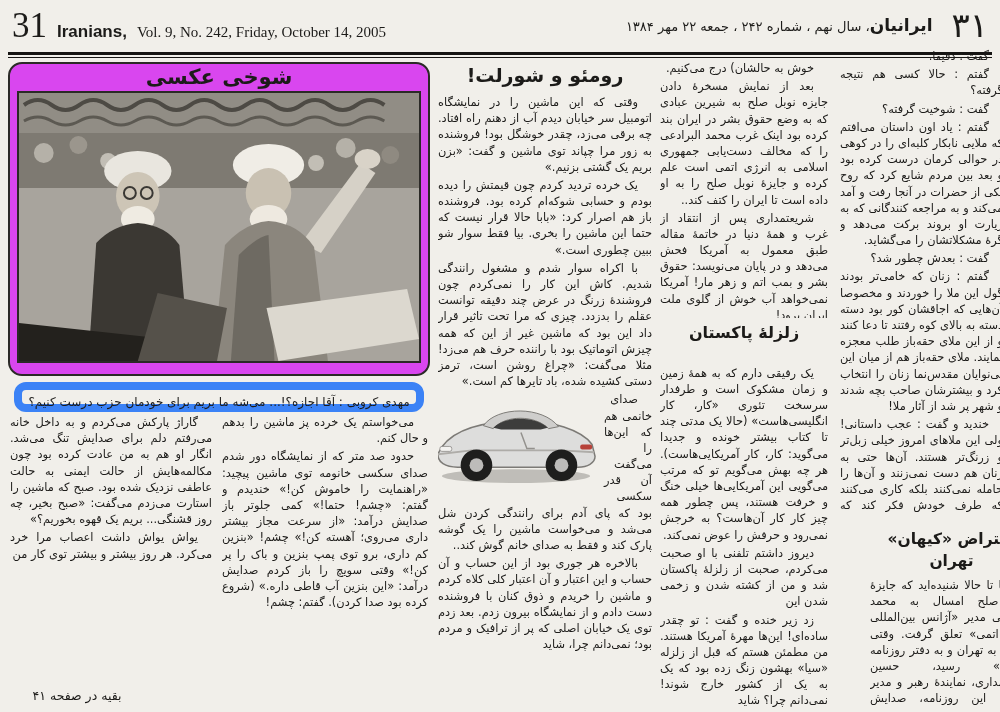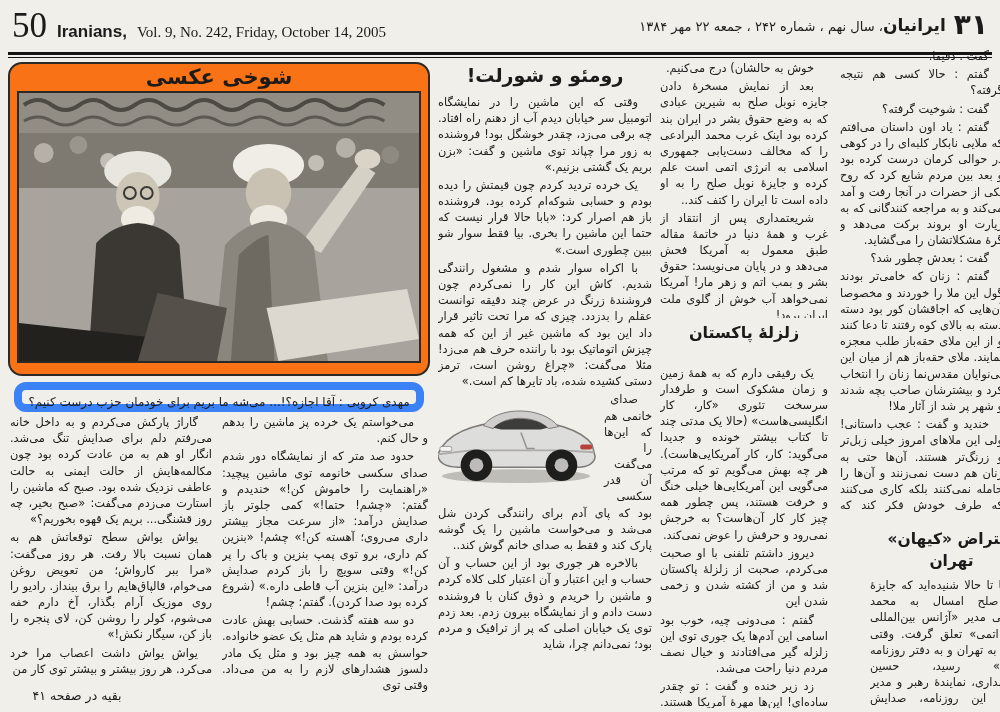--- a/index.html
+++ b/index.html
@@ -5,32 +5,32 @@
   html,body{margin:0;padding:0;background:#dddbd6;}
   #page{position:relative;width:1000px;height:712px;background:#f1efea;
         font-family:"DejaVu Sans",sans-serif;color:#1c1b19;overflow:hidden;}
   
   .hdr{position:absolute;top:6px;left:10px;right:10px;height:44px;}
   .hdr-left{position:absolute;left:2px;top:0;display:flex;align-items:baseline;gap:10px;direction:ltr;}
   .pgnum-latin{font-family:"Liberation Serif",serif;font-size:35px;line-height:40px;}
   .masthead-latin{font-family:"Liberation Sans",sans-serif;font-weight:bold;font-size:17px;}
   .issue-latin{font-family:"Liberation Serif",serif;font-size:15px;}
   .hdr-right{position:absolute;right:2px;top:2px;display:flex;align-items:center;gap:8px;direction:rtl;}
-  .pgnum-fa{font-size:28px;font-weight:bold;line-height:34px;}
+  .pgnum-fa{font-size:34px;font-weight:normal;line-height:34px;margin-left:11px;}
   .masthead-fa{font-size:17px;font-weight:bold;}
   .issue-fa{font-size:13px;}
   .rule1{position:absolute;top:52px;left:8px;right:8px;height:3px;background:#161513;}
   .rule2{position:absolute;top:57px;left:8px;right:8px;height:1px;background:#161513;}
   
   .col{position:absolute;direction:rtl;text-align:justify;font-size:11.4px;line-height:1.42;overflow:hidden;}
   .col p{margin:0 0 2px;text-indent:14px;}
   .headline{direction:rtl;text-align:center;font-weight:bold;}
   
   .photo-box{position:absolute;left:8px;top:62px;width:422px;height:314px;border:2px solid #2b2a27;
-             border-radius:14px;background:#f97316;box-sizing:border-box;}
+             border-radius:14px;background:#d946ef;box-sizing:border-box;}
   .photo-title{font-size:21px;padding-top:1px;}
   .photo-frame{margin:2px 7px 0;height:272px;border:2px solid #2b2a27;box-sizing:border-box;background:#8d8a84;}
   .photo-frame svg{display:block;width:100%;height:100%;}
   .caption-box{position:absolute;left:14px;top:382px;width:410px;height:30px;border:8px solid #3b82f6;
                border-radius:12px;box-sizing:border-box;direction:rtl;text-align:center;
                font-size:12px;line-height:25px;font-weight:500;}
   
   .romeo-title{font-size:19px;margin:0 0 5px;}
   .quake-title{font-size:16px;margin:4px 0 20px;}
   .kayhan-title{font-size:15.5px;margin:0 0 5px;}
@@ -39,21 +39,21 @@
   .cont-note{position:absolute;left:12px;top:688px;width:130px;font-weight:normal;font-size:12.5px;
              direction:rtl;text-align:center;}
 </style>
 </head>
 <body>
 
 <div id="page">
 
   <div class="hdr">
     <div class="hdr-left">
-      <span class="pgnum-latin">50</span>
+      <span class="pgnum-latin">31</span>
       <span class="masthead-latin">Iranians,</span>
       <span class="issue-latin">Vol. 9, No. 242, Friday, October 14, 2005</span>
     </div>
     <div class="hdr-right">
       <span class="pgnum-fa">۳۱</span>
       <span><span class="masthead-fa">ایرانیان</span><span class="issue-fa">، سال نهم ، شماره ۲۴۲ ، جمعه ۲۲ مهر ۱۳۸۴</span></span>
     </div>
   </div>
   <div class="rule1"></div>
   <div class="rule2"></div>
@@ -94,25 +94,23 @@
         <path d="M0,230 L140,245 L150,268 L0,268 Z" fill="#23211d"></path>
         <path d="M140,200 L210,215 L200,268 L120,268 Z" fill="#55514a"></path>
       </svg>
     </div>
   </div>
   <div class="caption-box">مهدی کروبی : آقا اجازه؟!... می‌شه ما بریم برای خودمان حزب درست کنیم؟</div>
 
   <div class="col" style="left:222px;top:414px;width:206px;height:294px;">
     <p>می‌خواستم یک خرده پز ماشین را بدهم و حال کنم.</p>
     <p>حدود صد متر که از نمایشگاه دور شدم صدای سکسی خانومه توی ماشین پیچید: «راهنمایت را خاموش کن!» خندیدم و گفتم: «چشم! حتما!» کمی جلوتر باز صدایش درآمد: «از سرعت مجاز بیشتر داری می‌روی؛ آهسته کن!» چشم! «بنزین کم داری، برو توی پمپ بنزین و باک را پر کن!» وقتی سویچ را باز کردم صدایش درآمد: «این بنزین آب قاطی داره.» (شروع کرده بود صدا کردن). گفتم: چشم!</p>
-    <p>دو سه هفته گذشت. حسابی بهش عادت کرده بودم و شاید هم مثل یک عضو خانواده. حواسش به همه چیز بود و مثل یک مادر دلسوز هشدارهای لازم را به من می‌داد. وقتی توی</p>
   </div>
   <div class="col" style="left:10px;top:414px;width:202px;height:294px;">
     <p>گاراژ پارکش می‌کردم و به داخل خانه می‌رفتم دلم برای صدایش تنگ می‌شد. انگار او هم به من عادت کرده بود چون مکالمه‌هایش از حالت ایمنی به حالت عاطفی نزدیک شده بود. صبح که ماشین را استارت می‌زدم می‌گفت: «صبح بخیر، چه روز قشنگی... بریم یک قهوه بخوریم؟»</p>
-    <p>یواش یواش سطح توقعاتش هم به همان نسبت بالا رفت. هر روز می‌گفت: «مرا ببر کارواش؛ من تعویض روغن می‌خوام، قالپاق‌هایم را برق بینداز. رادیو را روی موزیک آرام بگذار، آخ دارم خفه می‌شوم، کولر را روشن کن، لای پنجره را باز کن، سیگار نکش!»</p>
     <p>یواش یواش داشت اعصاب مرا خرد می‌کرد. هر روز بیشتر و بیشتر توی کار من</p>
   </div>
   <div class="cont-note">بقیه در صفحه ۴۱</div>
 
   <div class="col" style="left:660px;top:60px;width:168px;height:258px;">
     <p>خوش به حالشان) درج می‌کنیم.</p>
     <p>بعد از نمایش مسخرهٔ دادن جایزه نوبل صلح به شیرین عبادی که به وضع حقوق بشر در ایران بند کرده بود اینک غرب محمد البرادعی را که مخالف دست‌یابی جمهوری اسلامی به انرژی اتمی است علم کرده و جایزهٔ نوبل صلح را به او داده است تا ایران را کتف کند..</p>
     <p>شریعتمداری پس از انتقاد از غرب و همهٔ دنیا در خاتمهٔ مقاله طبق معمول به آمریکا فحش می‌دهد و در پایان می‌نویسد: حقوق بشر و بمب اتم و زهر مار! آمریکا نمی‌خواهد آب خوش از گلوی ملت ایران برود!</p>
   </div>
 
@@ -137,21 +135,20 @@
             <circle cx="131" cy="73" r="7" fill="#bdbcba"></circle>
         <path d="M90,40 L96,56 L104,56" stroke="#93918d" stroke-width="1.5" fill="none"></path>
       </svg>
     </span><span>صدای خانمی هم که این‌ها را می‌گفت آن قدر سکسی بود که پای آدم برای رانندگی کردن شل می‌شد و می‌خواست ماشین را یک گوشه پارک کند و فقط به صدای خانم گوش کند..</span></p>
     <p>بالاخره هر جوری بود از این حساب و آن حساب و این اعتبار و آن اعتبار کلی کلاه کردم و ماشین را خریدم و ذوق کنان با فروشنده دست دادم و از نمایشگاه بیرون زدم. بعد زدم توی یک خیابان اصلی که پر از ترافیک و مردم بود؛ نمی‌دانم چرا، شاید</p>
   </div>
   <div class="col" style="left:660px;top:318px;width:168px;height:390px;">
     <div class="headline quake-title">زلزلهٔ پاکستان</div>
     <p>یک رفیقی دارم که به همهٔ زمین و زمان مشکوک است و طرفدار سرسخت تئوری «کار، کار انگلیسی‌هاست» (حالا یک مدتی چند تا کتاب بیشتر خونده و جدیدا می‌گوید: کار، کار آمریکایی‌هاست). هر چه بهش می‌گویم تو که مرتب می‌گویی این آمریکایی‌ها خیلی خنگ و خرفت هستند، پس چطور همه چیز کار کار آن‌هاست؟ به خرجش نمی‌رود و حرفش را عوض نمی‌کند.</p>
     <p>دیروز داشتم تلفنی با او صحبت می‌کردم، صحبت از زلزلهٔ پاکستان شد و من از کشته شدن و زخمی شدن این</p>
-    <p>گفتم : می‌دونی چیه، خوب بود اسامی این آدم‌ها یک جوری توی این زلزله گیر می‌افتادند و خیال نصف مردم دنیا راحت می‌شد.</p>
     <p>زد زیر خنده و گفت : تو چقدر ساده‌ای! این‌ها مهرهٔ آمریکا هستند. من مطمئن هستم که قبل از زلزله «سیا» بهشون زنگ زده بود که یک به یک از کشور خارج شوند! نمی‌دانم چرا؟ شاید</p>
   </div>
 
   <div class="col" style="left:832px;top:48px;width:163px;height:466px;margin-left:8px;">
     <p>گفت : دقیقا.</p>
     <p>گفتم : حالا کسی هم نتیجه گرفته؟</p>
     <p>گفت : شوخیت گرفته؟</p>
     <p>گفتم : یاد اون داستان می‌افتم که ملایی نابکار کلبه‌ای را در کوهی در حوالی کرمان درست کرده بود و بعد بین مردم شایع کرد که روح یکی از حضرات در آنجا رفت و آمد می‌کند و به مراجعه کنندگانی که به زیارت او بروند برکت می‌دهد و گرهٔ مشکلاتشان را می‌گشاید.</p>
     <p>گفت : بعدش چطور شد؟</p>
     <p>گفتم : زنان که خامی‌تر بودند گول این ملا را خوردند و مخصوصا آن‌هایی که اجاقشان کور بود دسته دسته به بالای کوه رفتند تا دعا کنند و از این ملای حقه‌باز طلب معجزه نمایند. ملای حقه‌باز هم از میان این بی‌نوایان مقدس‌نما زنان را انتخاب کرد و بیشترشان صاحب بچه شدند و شهر پر شد از آثار ملا!</p>

